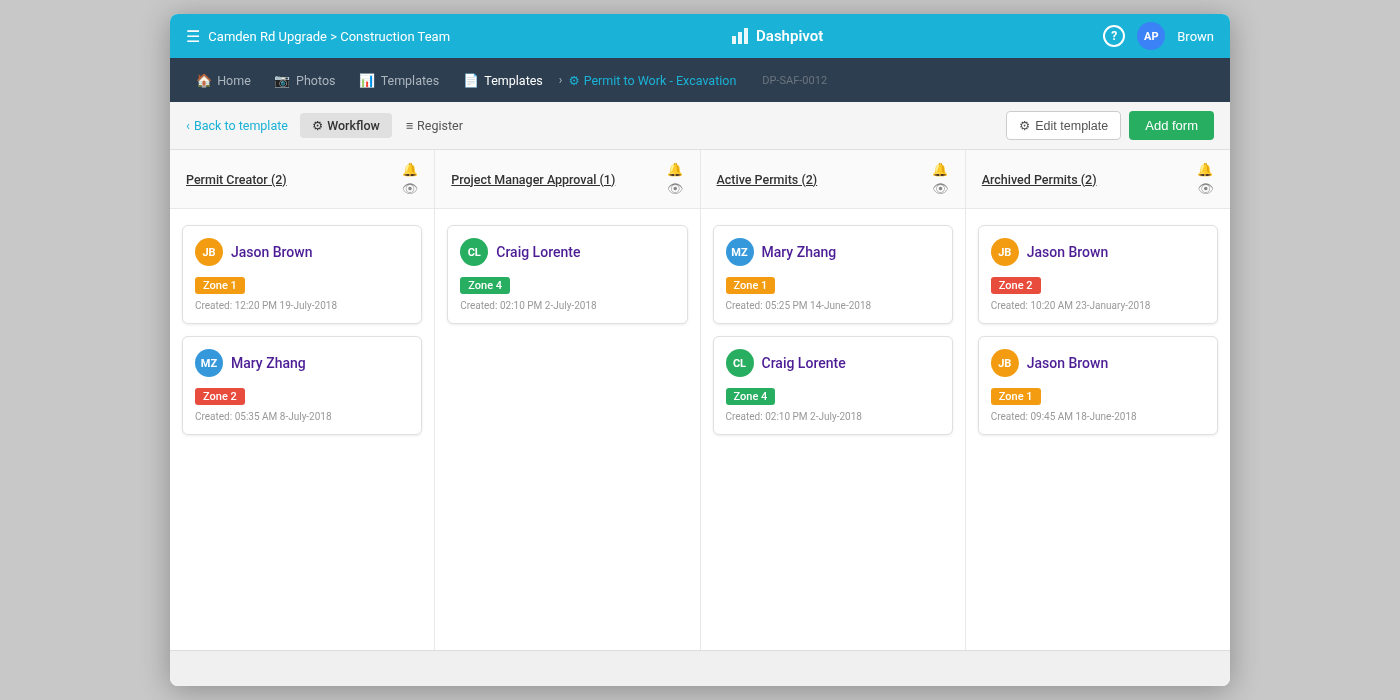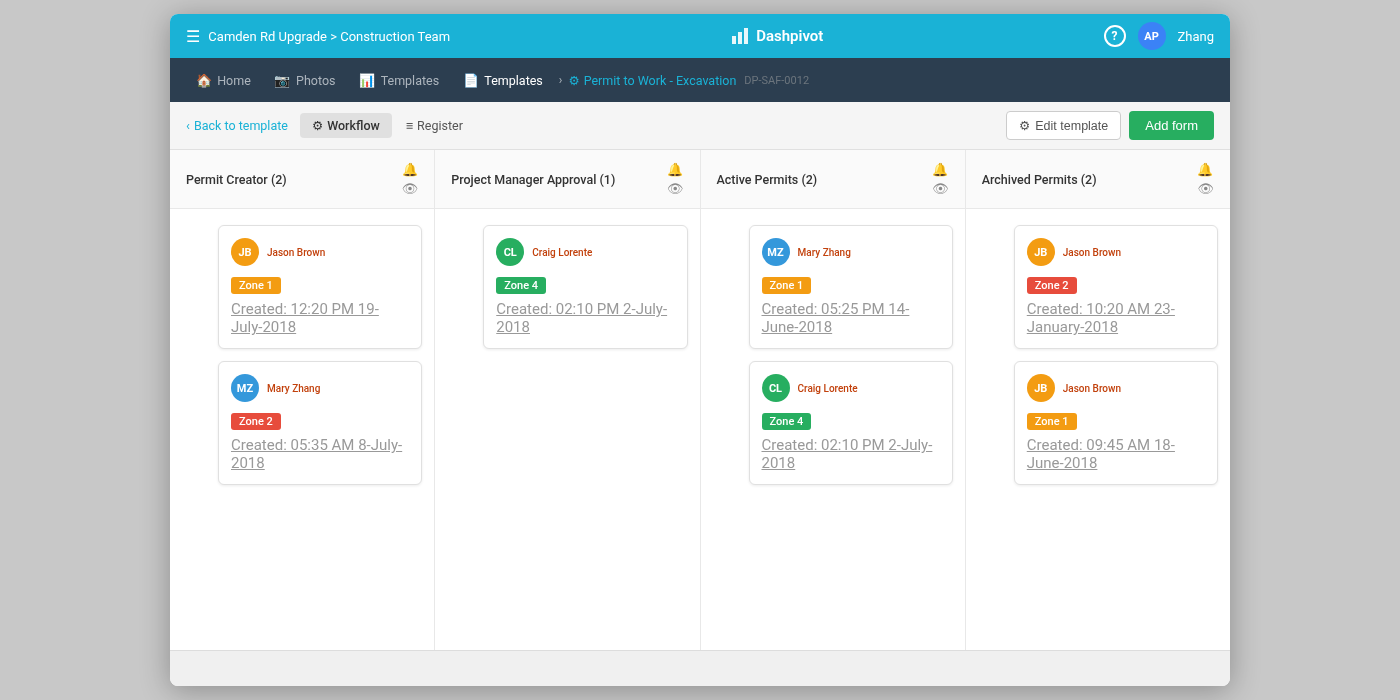--- a/index.html
+++ b/index.html
@@ -99,21 +99,21 @@
     .breadcrumb-separator { color: #adb5bd; font-size: 12px; margin: 0 2px; }
     .breadcrumb-item {
       color: #1ab2d6;
       font-size: 12.5px;
       display: flex; align-items: center; gap: 4px;
       cursor: pointer;
     }
     .doc-id {
       color: #6c757d;
       font-size: 11px;
-      margin-left: 4px;
+      margin-left: 22px;
     }
     
     .toolbar {
       background: #f5f5f5;
       height: 48px;
       display: flex;
       align-items: center;
       padding: 0 16px;
       border-bottom: 1px solid #e0e0e0;
       justify-content: space-between;
@@ -164,29 +164,29 @@
       min-width: 220px;
     }
     .kanban-column:last-child { border-right: none; }
     .column-header {
       padding: 12px 16px;
       border-bottom: 1px solid #e8e8e8;
       display: flex; align-items: center; justify-content: space-between;
       background: #fafafa;
     }
     .column-title {
-      font-size: 12.5px; font-weight: 500; color: #333;
+      font-size: 12.5px; font-weight: 500; color: #333; text-decoration: underline;
     }
     .column-icons {
       display: flex; flex-direction: column; align-items: center; gap: 4px;
     }
     .col-icon { font-size: 13px; color: #888; cursor: pointer; }
     .column-body {
       padding: 16px 12px;
-      display: flex; flex-direction: column; gap: 12px; margin-left: 36px;
+      display: flex; flex-direction: column; gap: 12px;
     }
     
     .kanban-card {
       background: #fff;
       border: 1px solid #e0e0e0;
       border-radius: 6px;
       padding: 12px;
       box-shadow: 0 1px 3px rgba(0,0,0,0.08);
       cursor: pointer;
     }
@@ -194,29 +194,29 @@
       display: flex; align-items: center; gap: 8px;
       margin-bottom: 8px;
     }
     .card-avatar {
       width: 28px; height: 28px;
       border-radius: 50%;
       display: flex; align-items: center; justify-content: center;
       font-size: 11px; font-weight: bold; color: #fff;
       flex-shrink: 0;
     }
-    .card-name { font-size: 10px; font-weight: 500; color: #c2410c; text-align: right; }
+    .card-name { font-size: 14px; font-weight: 500; color: #4c1d95; text-align: right; }
     .card-badge {
       display: inline-block;
       padding: 2px 8px;
       border-radius: 3px;
       font-size: 11px; font-weight: 500; color: #fff;
       margin-bottom: 6px;
     }
-    .card-date { font-size: 15px; color: #999; text-decoration: underline; }
+    .card-date { font-size: 10px; color: #999; }
     
     .bottom-bar {
       background: #f0f0f0;
       height: 36px;
       border-top: 1px solid #ddd;
     }
   </style>
 </head>
 <body>
 
@@ -233,21 +233,21 @@
         <rect x="8" y="6" width="4" height="12" fill="white" opacity="0.9"></rect>
         <rect x="14" y="2" width="4" height="16" fill="white" opacity="0.9"></rect>
       </svg>
       <span style="color:#fff;font-weight:600;font-size:15px;">Dashpivot</span>
     </div>
     <div class="top-bar-right">
       <div class="help-icon">?</div>
       <div class="user-avatar">
         <span>AP</span>
       </div>
-      <span style="color:#fff;font-size:13px;">Zhang</span>
+      <span style="color:#fff;font-size:13px;">Brown</span>
     </div>
   </div>
 
   <div class="secondary-nav">
     <div class="nav-item">
       <span class="nav-icon">🏠</span>
       <span>Home</span>
     </div>
     <div class="nav-item">
       <span class="nav-icon">📷</span>

